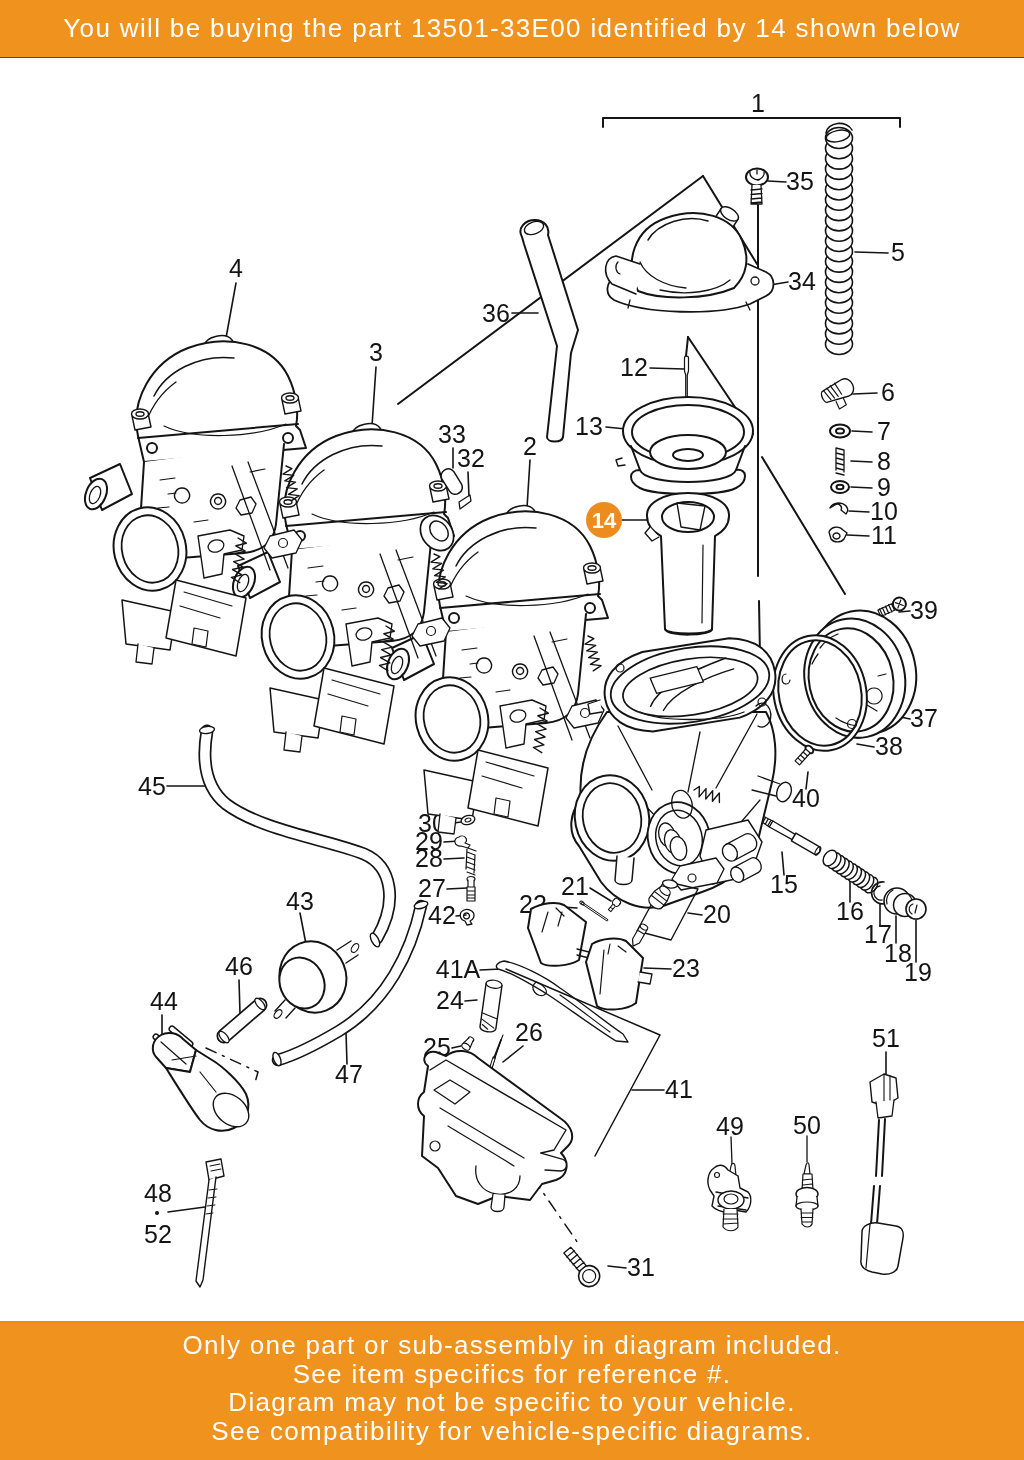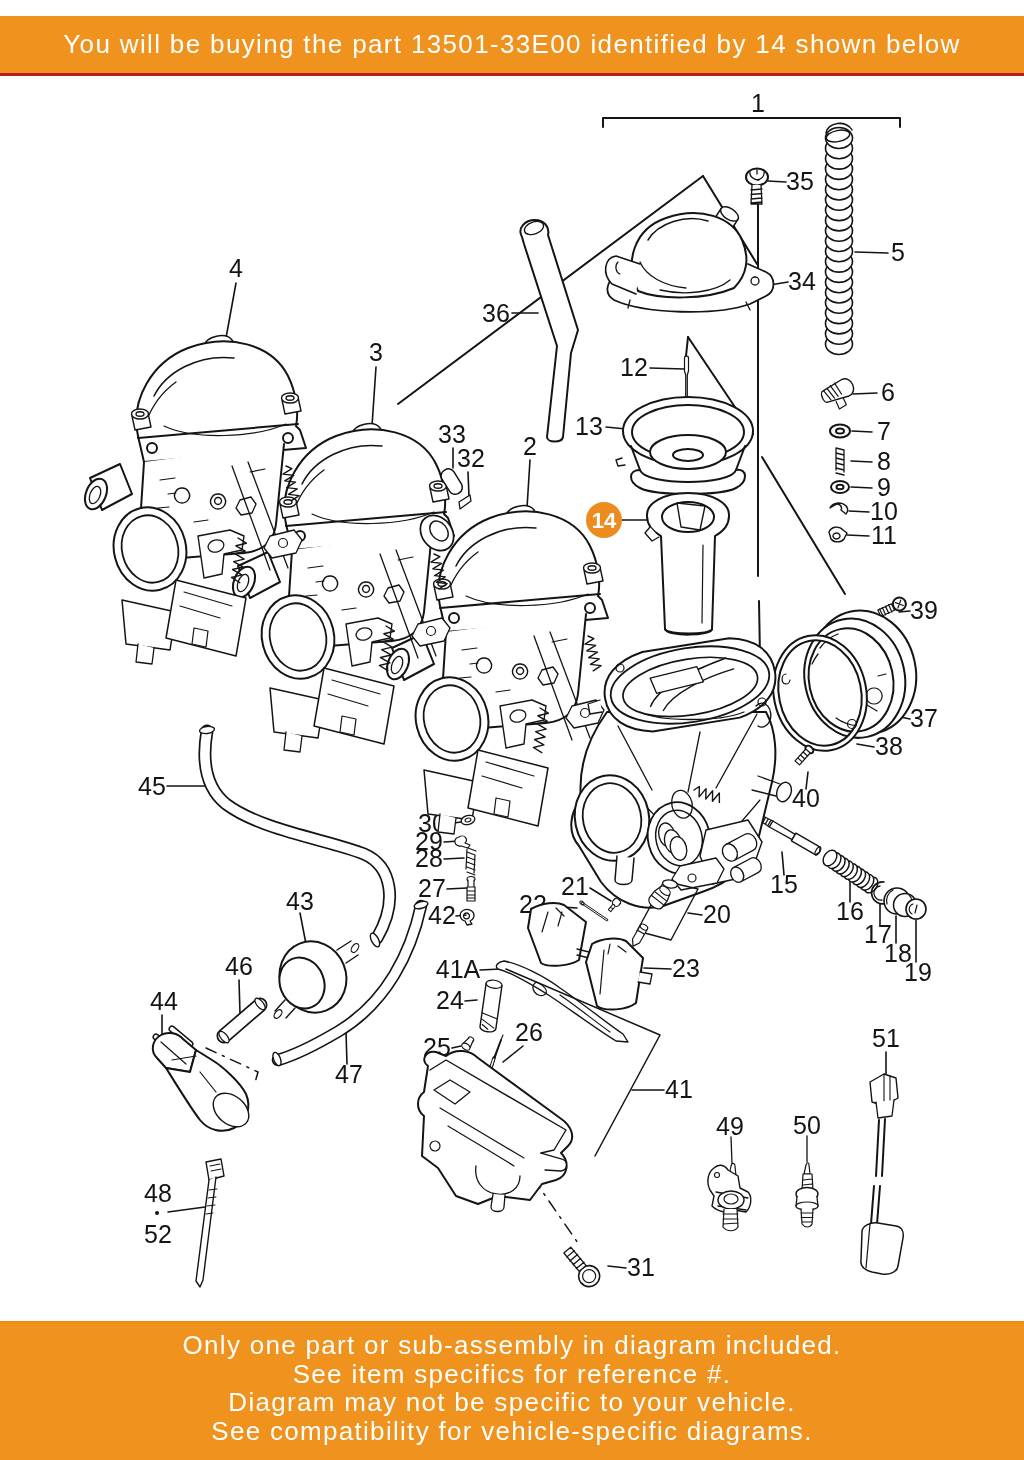--- a/index.html
+++ b/index.html
@@ -1,20 +1,20 @@
 <!DOCTYPE html>
 <html><head>
 <meta charset="utf-8">
 <style>
   html,body{margin:0;padding:0;background:#ffffff;}
   #page{position:relative;width:1024px;height:1460px;background:#ffffff;overflow:hidden;
         font-family:"Liberation Sans",sans-serif;}
   #hdr{position:absolute;left:0;top:0;width:1024px;height:57px;background:#f0921e;
-       border-bottom:3px solid #b91c1c;color:#ffffff;font-size:26px;line-height:57px;
-       text-align:center;letter-spacing:1.35px;margin-top:16px;}
+       border-bottom:1px solid #b91c1c;color:#ffffff;font-size:26px;line-height:57px;
+       text-align:center;letter-spacing:1.35px;}
   #ftr{position:absolute;left:0;top:1321px;width:1024px;height:139px;background:#f0921e;
        border-top:2px solid #ef8c0a;color:#ffffff;font-size:26px;line-height:28.5px;
        text-align:center;padding-top:8px;box-sizing:content-box;letter-spacing:1.3px;}
   svg text{font-family:"Liberation Sans",sans-serif;fill:#141414;}
 </style>
 </head>
 <body>
 <div id="page">
 <div id="hdr">You will be buying the part 13501-33E00 identified by 14 shown below</div>
 <div id="ftr">Only one part or sub-assembly in diagram included.<br>

